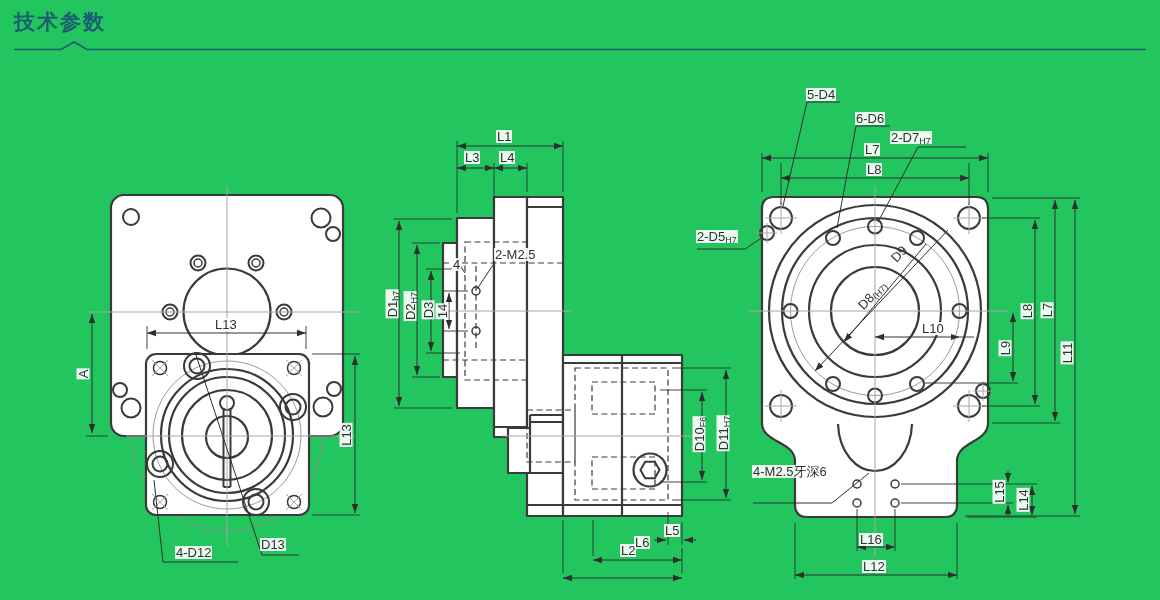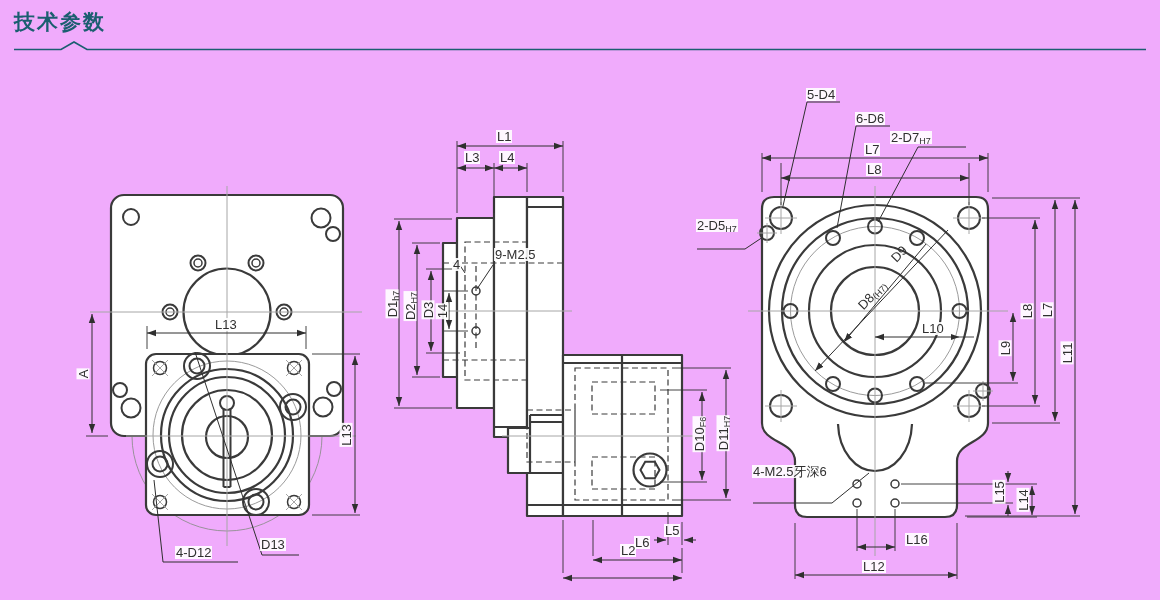--- a/index.html
+++ b/index.html
@@ -1,16 +1,16 @@
 <!DOCTYPE html>
 <html><head>
 <meta charset="utf-8">
 <style>
   html,body{margin:0;padding:0;background:#fff;}
-  .canvas{position:relative;width:1160px;height:600px;background:#f0abfc;overflow:hidden;
+  .canvas{position:relative;width:1160px;height:600px;background:#22c55e;overflow:hidden;
           font-family:"Liberation Sans","DejaVu Sans",sans-serif;}
   .page-title{position:absolute;left:14px;top:8px;font-size:21px;font-weight:bold;
               color:#1b5e70;letter-spacing:2px;}
   svg{position:absolute;left:0;top:0;}
   .dim{position:absolute;font-size:13px;color:#2f2f2f;line-height:1;white-space:nowrap;
        background:rgba(255,255,255,.9);padding:0 1px;}
   .rot{transform:translate(-50%,-50%) rotate(-90deg);}
   .rot46{transform:translate(-50%,-50%) rotate(-46deg);background:transparent;}
   .sub{font-size:9px;position:relative;top:2px;letter-spacing:0;}
   
@@ -234,44 +234,44 @@
 
   <span class="dim" style="left:214px;top:318px">L13</span>
   <span class="dim rot" style="left:83px;top:374px">A</span>
   <span class="dim rot" style="left:346px;top:435px">L13</span>
   <span class="dim" style="left:175px;top:546px">4-D12</span>
   <span class="dim" style="left:260px;top:538px">D13</span>
 
   <span class="dim" style="left:496px;top:130px">L1</span>
   <span class="dim" style="left:464px;top:151px">L3</span>
   <span class="dim" style="left:499px;top:151px">L4</span>
-  <span class="dim" style="left:494px;top:248px">9-M2.5</span>
+  <span class="dim" style="left:494px;top:248px">2-M2.5</span>
   <span class="dim" style="left:452px;top:258px">4</span>
   <span class="dim rot" style="left:392px;top:304px"><span>D1</span><span class="sub">h7</span></span>
   <span class="dim rot" style="left:410px;top:306px"><span>D2</span><span class="sub">H7</span></span>
   <span class="dim rot" style="left:428px;top:310px">D3</span>
   <span class="dim rot" style="left:442px;top:311px">14</span>
   <span class="dim rot" style="left:699px;top:434px"><span>D10</span><span class="sub">F6</span></span>
   <span class="dim rot" style="left:723px;top:433px"><span>D11</span><span class="sub">H7</span></span>
   <span class="dim" style="left:664px;top:524px">L5</span>
   <span class="dim" style="left:634px;top:536px">L6</span>
   <span class="dim" style="left:620px;top:544px">L2</span>
 
   <span class="dim" style="left:806px;top:88px">5-D4</span>
   <span class="dim" style="left:855px;top:112px">6-D6</span>
   <span class="dim" style="left:890px;top:131px"><span>2-D7</span><span class="sub">H7</span></span>
-  <span class="dim" style="left:696px;top:219px"><span>2-D5</span><span class="sub">H7</span></span>
+  <span class="dim" style="left:696px;top:230px"><span>2-D5</span><span class="sub">H7</span></span>
   <span class="dim rot46" style="left:899px;top:254px">D9</span>
   <span class="dim rot46" style="left:872px;top:295px"><span>D8</span><span class="sub">(H7)</span></span>
   <span class="dim" style="left:921px;top:322px">L10</span>
   <span class="dim" style="left:864px;top:143px">L7</span>
   <span class="dim" style="left:866px;top:163px">L8</span>
   <span class="dim rot" style="left:1005px;top:348px">L9</span>
   <span class="dim rot" style="left:1027px;top:311px">L8</span>
   <span class="dim rot" style="left:1047px;top:310px">L7</span>
   <span class="dim rot" style="left:1067px;top:353px">L11</span>
   <span class="dim" style="left:752px;top:465px">4-M2.5牙深6</span>
   <span class="dim rot" style="left:999px;top:492px">L15</span>
   <span class="dim rot" style="left:1023px;top:500px">L14</span>
-  <span class="dim" style="left:905px;top:533px">L16</span>
+  <span class="dim" style="left:859px;top:533px">L16</span>
   <span class="dim" style="left:862px;top:560px">L12</span>
 
 </div>
 
 </body></html>

